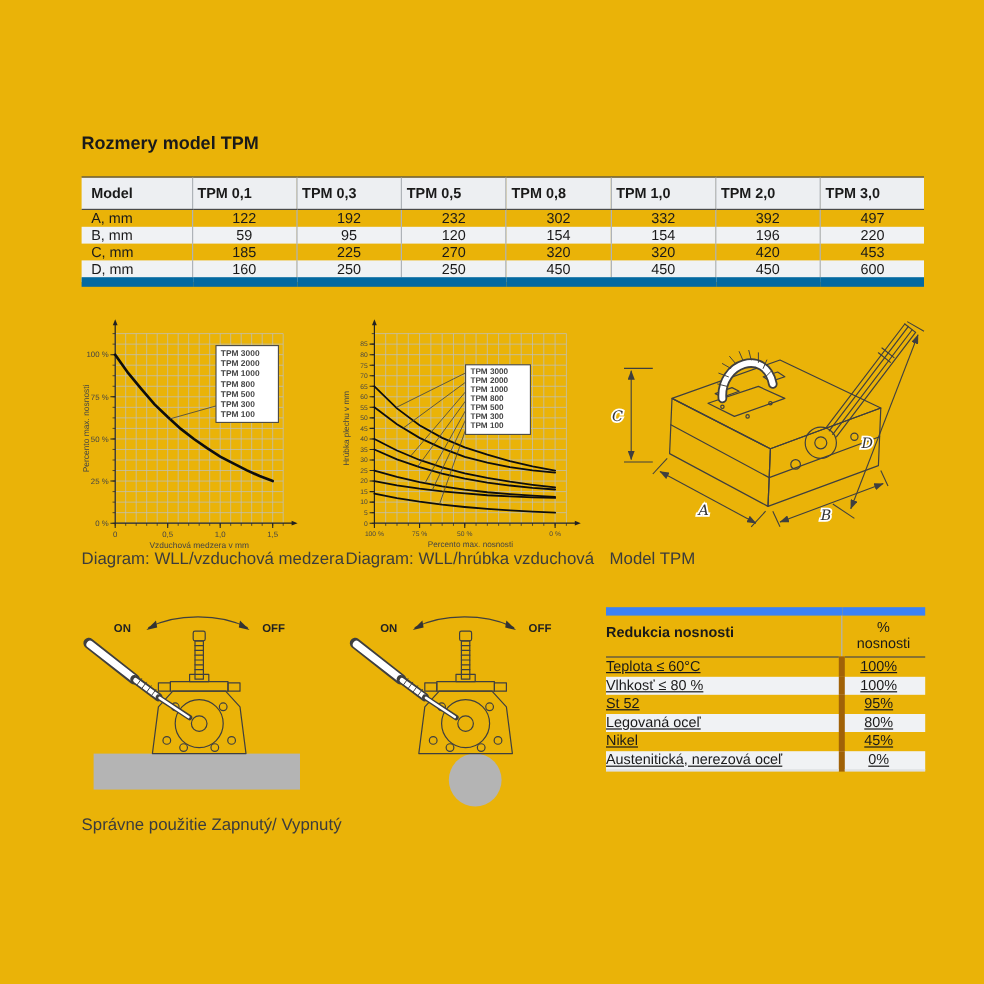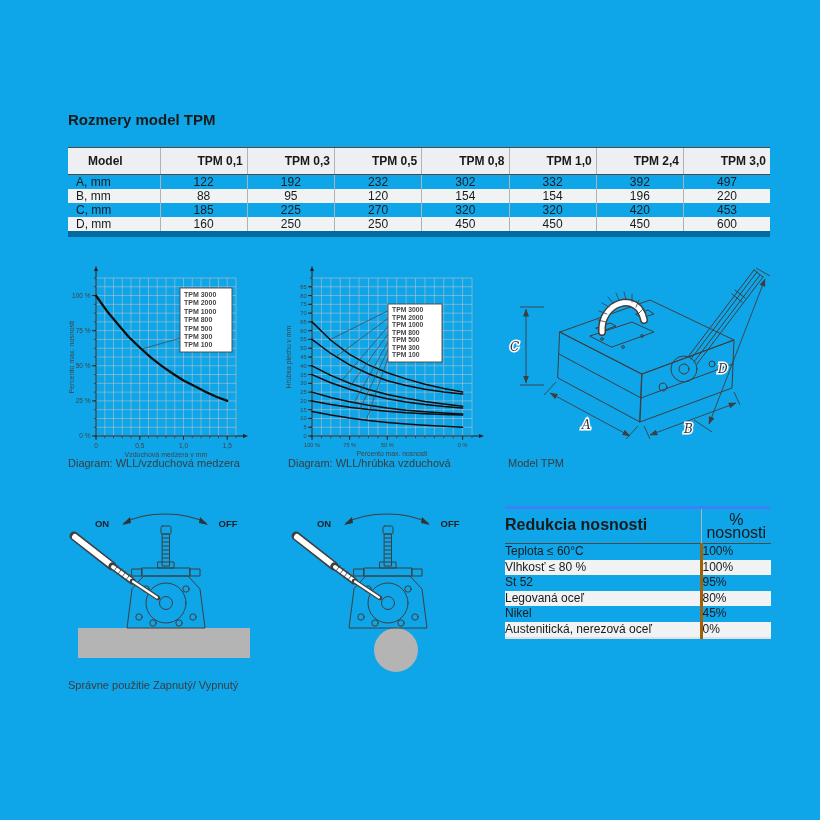--- a/index.html
+++ b/index.html
@@ -1,40 +1,40 @@
 <!DOCTYPE html>
 <html><head>
 <meta charset="utf-8">
 <style>
   html,body{margin:0;padding:0;background:#fff;}
-  .page{position:relative;width:820px;height:820px;background:#0ea5e9;overflow:hidden;
+  .page{position:relative;width:820px;height:820px;background:#eab308;overflow:hidden;
         font-family:"Liberation Sans",sans-serif;color:#1a1a1a;}
   .title{position:absolute;left:68px;top:111px;font-size:15px;font-weight:bold;}
   table{border-collapse:collapse;width:100%;}
   
   .dims{position:absolute;left:68px;top:147px;width:702px;}
   .dims th{background:#edeff2;border-top:1px solid #4a4a4a;border-bottom:1px solid #4a4a4a;
-           font-size:12px;font-weight:bold;padding:6px 4px;text-align:right;}
-  .dims th:first-child{text-align:left;padding-left:20px;}
+           font-size:12px;font-weight:bold;padding:6px 4px;text-align:left;}
+  .dims th:first-child{text-align:left;padding-left:8px;}
   .dims td{font-size:12px;padding:0 4px;line-height:14px;text-align:center;}
   .dims td:first-child{text-align:left;padding-left:8px;}
   .dims tbody tr:nth-child(even) td{background:#f0f2f4;}
   .dims td+td,.dims th+th{border-left:1px solid #aeb3b8;}
-  .dims tbody tr:last-child td{border-bottom:6px solid #0369a1;}
+  .dims tbody tr:last-child td{border-bottom:8px solid #0369a1;}
   
   .red{position:absolute;left:505px;top:506px;width:266px;}
-  .red th{border-top:3px solid #3b82f6;border-bottom:1px solid #4a4a4a;font-size:16px;
+  .red th{border-top:7px solid #3b82f6;border-bottom:1px solid #4a4a4a;font-size:12px;
           padding:4px 0 4px;vertical-align:top;}
   .red th.rt-title{text-align:left;font-weight:bold;padding-top:7px;}
   .red th.rt-vh{font-weight:normal;text-align:center;line-height:13px;border-left:1px solid #aeb3b8;}
-  .red td{font-size:12px;padding:1px 0;line-height:13.5px;text-align:left;}
-  .red td.val{text-align:left;padding-right:10px;border-left:3px solid #a16207;}
+  .red td{font-size:12px;padding:1px 0;line-height:13.5px;text-align:left;text-decoration:underline;}
+  .red td.val{text-align:center;padding-right:10px;border-left:5px solid #a16207;}
   .red tbody tr:nth-child(even) td{background:#f0f2f4;}
   .red tbody tr:last-child td{border-bottom:2px solid #dfe1e4;}
-  .cap{position:absolute;font-size:11px;color:#3c3c3c;}
+  .cap{position:absolute;font-size:14px;color:#3c3c3c;}
   svg{position:absolute;}
   svg text{font-family:"Liberation Sans",sans-serif;fill:#444;}
   .onoff{font-size:9.5px;font-weight:bold;fill:#222;}
   .dimlbl{font-family:"DejaVu Serif",serif;font-style:italic;font-size:12px;fill:#333;
           paint-order:stroke;stroke:#fff;stroke-width:3px;}
   .tl{stroke:#3f3f3f;fill:none;stroke-width:1;stroke-linejoin:round;stroke-linecap:round;}
 </style>
 </head>
 <body>
 
@@ -49,38 +49,38 @@
           <col span="7">
         </colgroup>
       <thead>
           <tr id="dims-head">
             <th>Model</th>
             <th>TPM 0,1</th>
             <th>TPM 0,3</th>
             <th>TPM 0,5</th>
             <th>TPM 0,8</th>
             <th>TPM 1,0</th>
-            <th>TPM 2,4</th>
+            <th>TPM 2,0</th>
             <th>TPM 3,0</th>
           </tr>
         </thead>
       <tbody id="dims-body">
           <tr>
             <td>A, mm</td>
             <td>122</td>
             <td>192</td>
             <td>232</td>
             <td>302</td>
             <td>332</td>
             <td>392</td>
             <td>497</td>
           </tr>
           <tr>
             <td>B, mm</td>
-            <td>88</td>
+            <td>59</td>
             <td>95</td>
             <td>120</td>
             <td>154</td>
             <td>154</td>
             <td>196</td>
             <td>220</td>
           </tr>
           <tr>
             <td>C, mm</td>
             <td>185</td>

